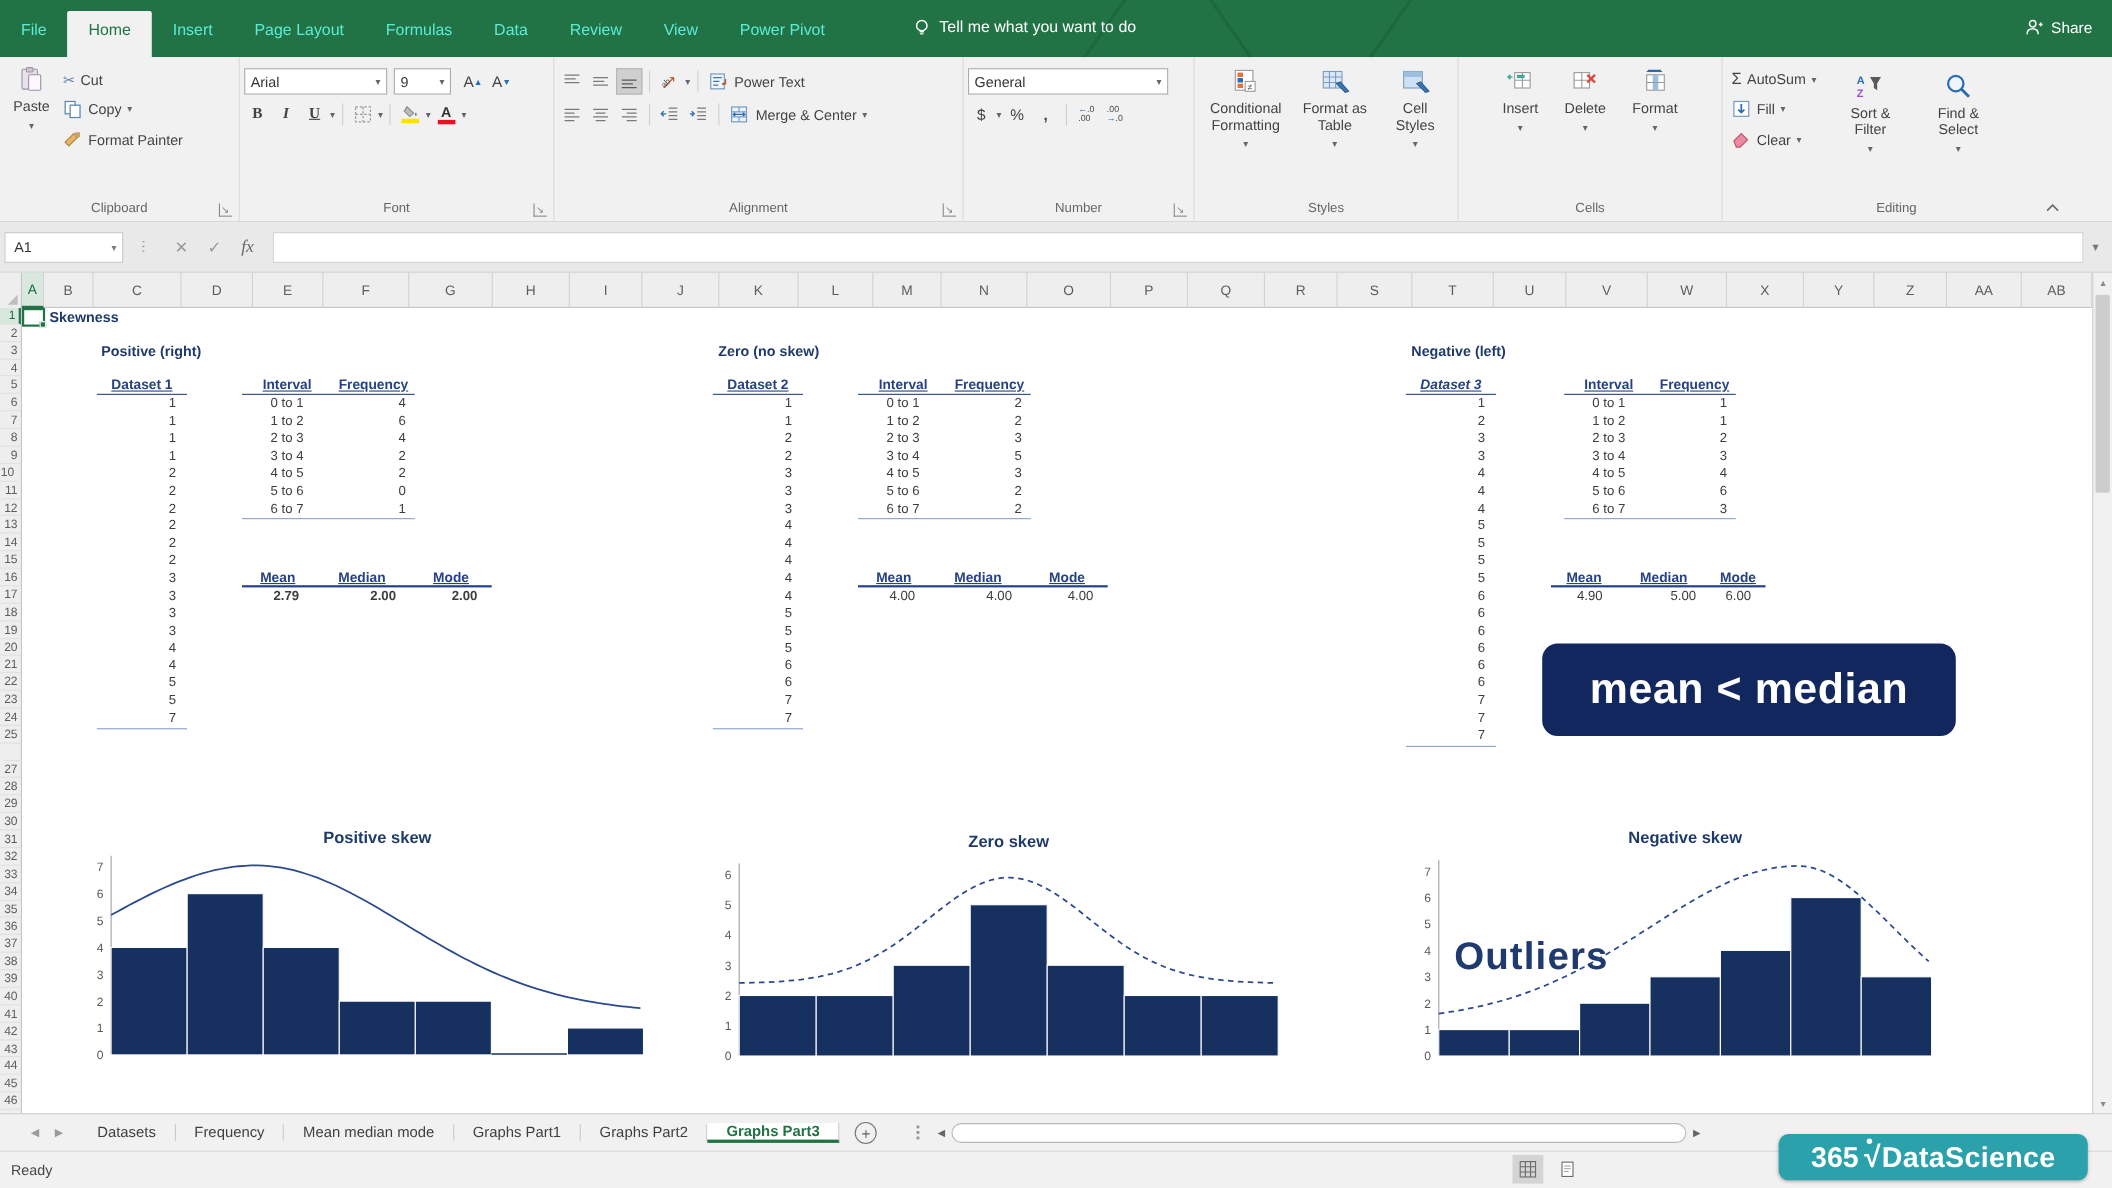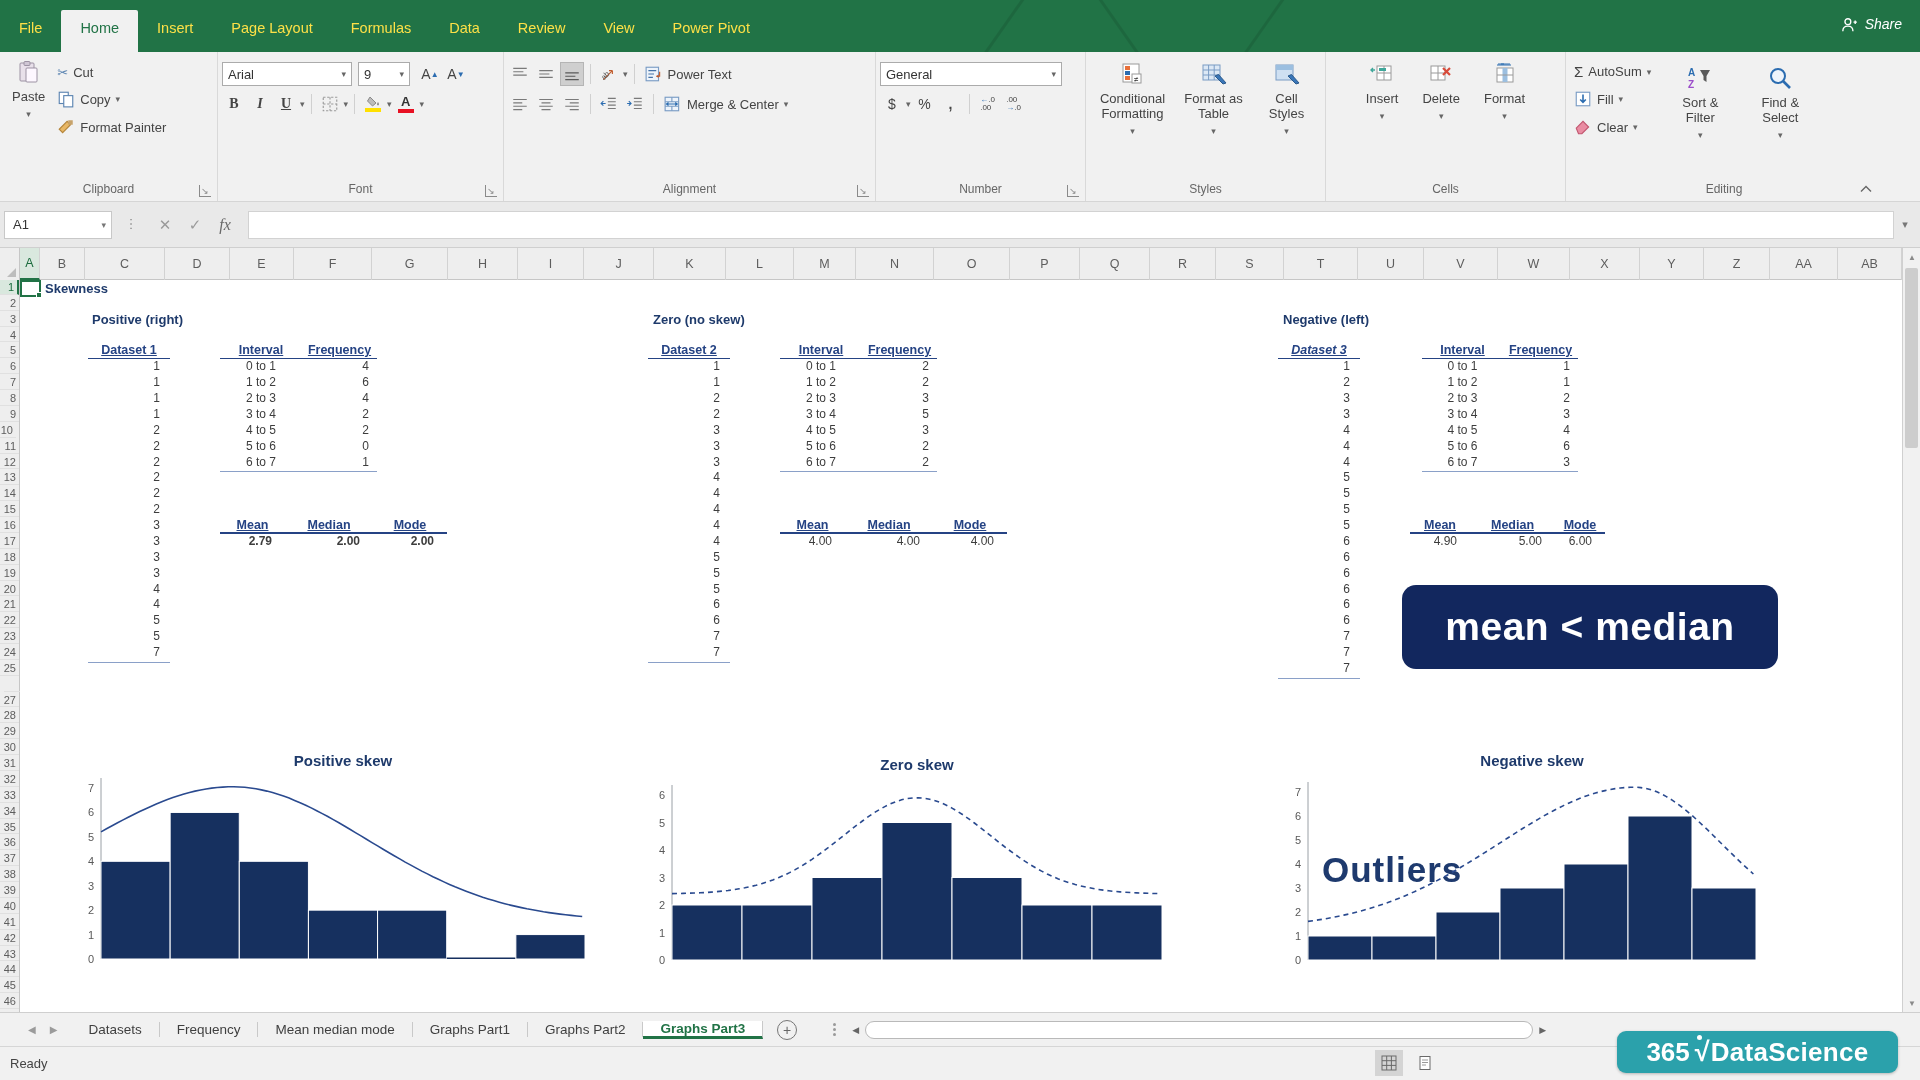--- a/index.html
+++ b/index.html
@@ -3,24 +3,24 @@
 <meta charset="utf-8">
 <style>
   * { margin:0; padding:0; box-sizing:border-box; }
   html,body { width:1920px; height:1080px; overflow:hidden; }
   body { font-family:"Liberation Sans", sans-serif; background:#fff; }
   #app { position:relative; width:1920px; height:1080px; background:#fff; overflow:hidden; }
 
   
   .titlebar { position:absolute; left:0; top:0; width:1920px; height:52px; background:#217346; display:flex; align-items:flex-end; }
   .deco-line { position:absolute; width:3px; height:120px; background:rgba(0,0,0,0.10); transform:rotate(35deg); top:-30px; }
-  .rtab { color:#fde047; font-size:14.5px; padding:10px 19px 12px 19px; height:42px; cursor:default; }
+  .rtab { color:#5eead4; font-size:14.5px; padding:10px 19px 12px 19px; height:42px; cursor:default; }
   .rtab.active { background:#f1f1f1; color:#217346; border-radius:2px 2px 0 0; }
   .tellme { display:flex; align-items:center; gap:7px; color:#fff; font-size:14.5px; margin-left:60px; padding-bottom:12px; height:42px; }
-  .share { position:absolute; right:18px; top:16px; display:flex; align-items:flex-start; gap:7px; color:#fff; font-size:14px;font-style:italic; }
+  .share { position:absolute; right:18px; top:16px; display:flex; align-items:center; gap:7px; color:#fff; font-size:14px; }
 
   
   .ribbon { position:absolute; left:0; top:52px; width:1920px; height:150px; background:#f1f1f1; border-bottom:1px solid #d5d5d5; display:flex; }
   .rgroup { display:flex; flex-direction:column; border-right:1px solid #d9d9d9; padding:4px 4px 0 4px; position:relative; }
   .rg-body { flex:1; display:flex; align-items:flex-start; }
   .rg-footer { height:22px; text-align:center; font-size:12px; color:#666; line-height:20px; position:relative; }
   .launcher { position:absolute; right:2px; bottom:4px; width:12px; height:12px; border-left:1px solid #8a8a8a; border-bottom:1px solid #8a8a8a; font-size:8px; color:#8a8a8a; }
   .launcher:after { content:"↘"; position:absolute; left:1px; top:-4px; font-size:9px; }
   .bigbtn { display:flex; flex-direction:column; align-items:center; justify-content:flex-start; gap:3px; padding:6px 8px; font-size:13px; color:#444; text-align:center; line-height:15px; }
   .smallbtn { display:flex; align-items:center; gap:5px; font-size:13px; color:#444; padding:3px 4px; }
@@ -128,20 +128,28 @@
         <div class="rtab">File</div>
         <div class="rtab active">Home</div>
         <div class="rtab">Insert</div>
         <div class="rtab">Page Layout</div>
         <div class="rtab">Formulas</div>
         <div class="rtab">Data</div>
         <div class="rtab">Review</div>
         <div class="rtab">View</div>
         <div class="rtab">Power Pivot</div>
       </div>
+    <div class="tellme">
+      <svg class="icon16" width="16" height="16" viewBox="0 0 16 16">
+          <circle cx="8" cy="6.5" r="4.2" fill="none" stroke="#fff" stroke-width="1.2"></circle>
+          <rect x="6.2" y="10.8" width="3.6" height="1.2" fill="#fff"></rect>
+          <rect x="6.7" y="12.6" width="2.6" height="1" fill="#fff"></rect>
+        </svg>
+      <span>Tell me what you want to do</span>
+    </div>
     <div class="share">
       <svg class="icon16" width="16" height="16" viewBox="0 0 16 16">
           <circle cx="7" cy="5" r="2.6" fill="none" stroke="#fff" stroke-width="1.2"></circle>
           <path d="M2.5 13.5 C2.5 10.5 4.5 9 7 9 C9.5 9 11.5 10.5 11.5 13.5" fill="none" stroke="#fff" stroke-width="1.2"></path>
           <path d="M12 5.5 h3 M13.5 4 v3" stroke="#fff" stroke-width="1.2"></path>
         </svg>
       <span>Share</span>
     </div>
   </div>
 

